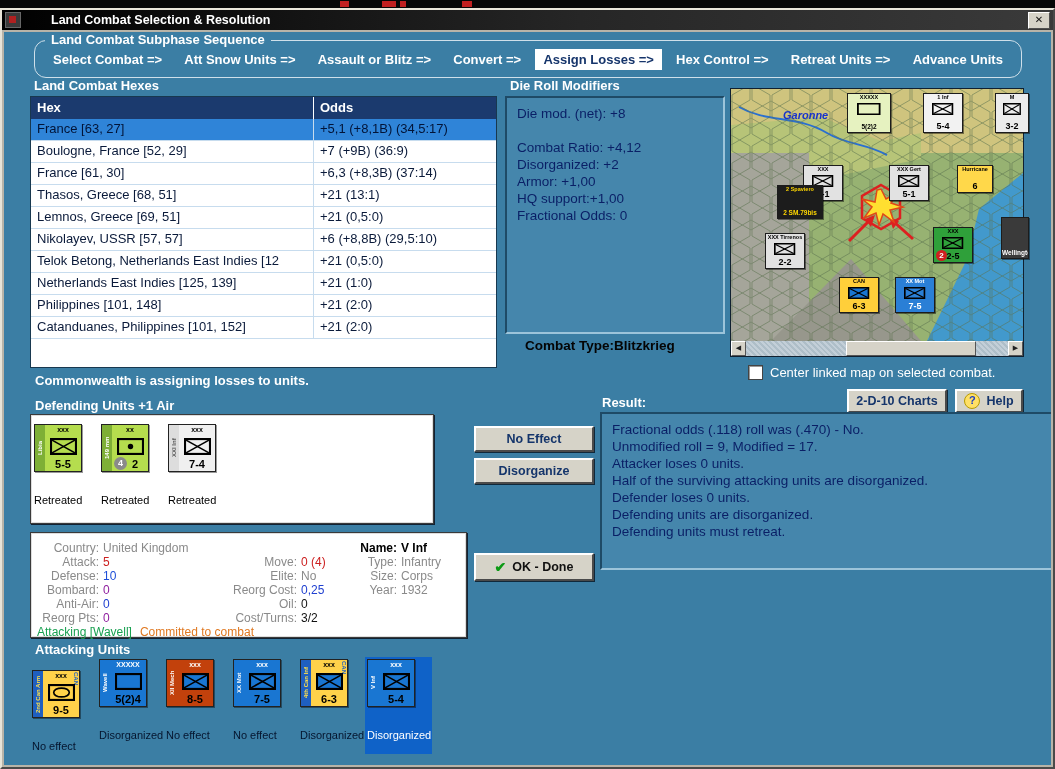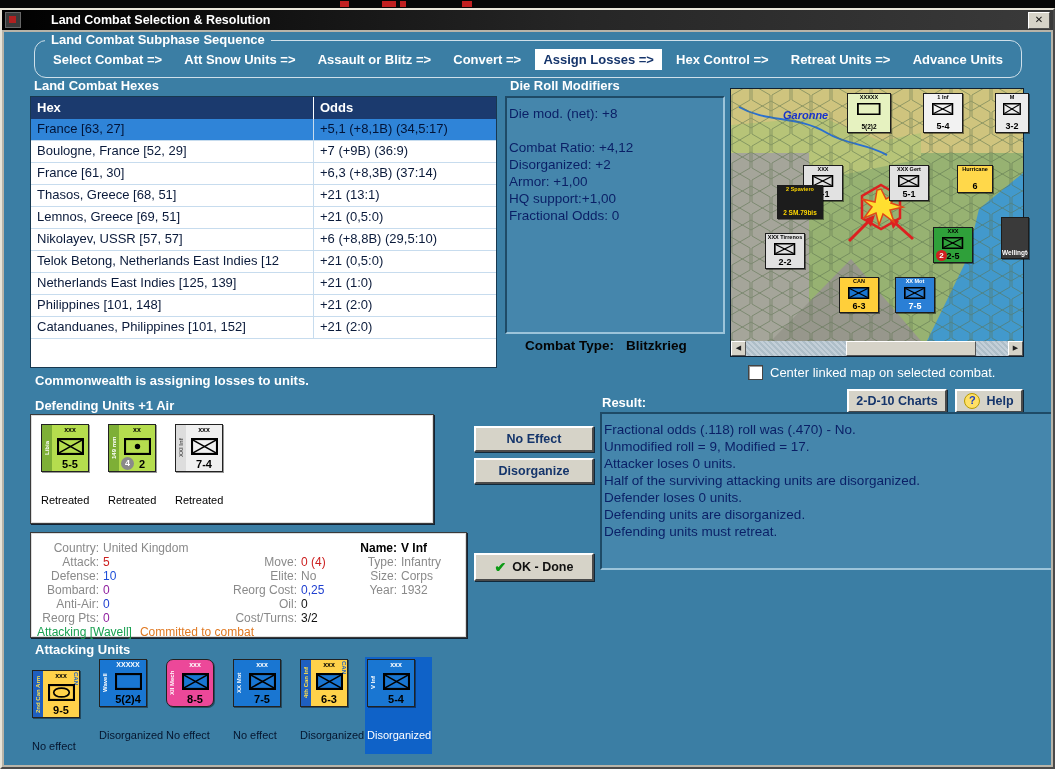--- a/index.html
+++ b/index.html
@@ -48,24 +48,24 @@
   .th-hex{width:283px;padding:3px 6px;box-sizing:border-box;border-right:1px solid #fff}
   .th-odds{flex:1;padding:3px 6px}
   .trow{display:flex;height:21px;font-size:13px;color:#0a1a3a;border-bottom:1px solid #c7dcee;cursor:pointer}
   .cell-hex{width:283px;padding:2px 6px;box-sizing:border-box;border-right:1px solid #c7dcee;
     white-space:nowrap;overflow:hidden}
   .cell-odds{flex:1;padding:2px 6px;white-space:nowrap;overflow:hidden}
   .trow.selected{background:#2f84d8;color:#021437}
 
   
   .bluepanel{position:absolute;background:#4586ac;border:2px solid;border-color:#1e4a66 #9cc4da #9cc4da #1e4a66;
-    box-sizing:border-box;color:#0a1f66;font-size:13.5px;padding:7px 2px;overflow:hidden}
+    box-sizing:border-box;color:#0a1f66;font-size:13.5px;padding:7px 10px;overflow:hidden}
   .mod-line,.result-line{min-height:17px;line-height:17px;white-space:nowrap}
 
-  .combat-type{position:absolute;left:521px;top:306px;display:flex;gap:12px;color:#040404;
+  .combat-type{position:absolute;left:521px;top:306px;display:flex;color:#040404;
     font-weight:bold;font-size:13.5px}
 
   
   .mapbox{position:absolute;left:726px;top:56px;width:292px;height:267px;border:1px solid #102030;
     background:#97b272;box-sizing:content-box}
   .maplayer{position:absolute;left:0;top:0;width:292px;height:252px}
   .chip{position:absolute;border:1px solid #1c1c1c;box-sizing:border-box;font-weight:bold;overflow:hidden;
     box-shadow:1px 1px 0 rgba(0,0,0,.45);cursor:pointer}
   .chip-top{font-size:5.5px;line-height:7px;text-align:center;white-space:nowrap;overflow:hidden}
   .chip-sym{position:absolute;top:9px;left:22%;width:56%;height:12px}
@@ -90,21 +90,21 @@
     box-shadow:1px 1px 0 #10283a;font-weight:bold;font-size:12.5px;color:#15356b;display:flex;
     align-items:center;justify-content:center;cursor:pointer;box-sizing:border-box;gap:6px}
   .btn.dark-text{color:#111}
   .help-q{width:14px;height:14px;border-radius:50%;background:#ffe066;border:1px solid #b89b00;
     color:#2040c0;font-size:11px;line-height:13px;text-align:center;font-weight:bold}
   .check{color:#0c9a14;font-size:14px;line-height:14px}
 
   
   .whitepanel{position:absolute;background:#fff;border:1px solid #3a3a3a;box-shadow:inset 0 0 0 1px #ddd,1px 1px 0 #123;
     box-sizing:border-box}
-  .units-row{display:flex;padding:7px 8px;align-items:flex-start}
+  .units-row{display:flex;padding:7px 1px;align-items:flex-start}
   .unit-tile,.att-tile{width:67px;box-sizing:border-box;padding:2px;cursor:pointer}
   .att-tile.selected{background:#0f62c8}
   .counter{position:relative;width:48px;height:48px;border:1px solid #222;box-sizing:border-box;
     box-shadow:1px 1px 0 rgba(0,0,0,.4)}
   .c-size{position:absolute;top:0;left:10px;right:0;text-align:center;font-size:7px;line-height:9px;font-weight:bold}
   .c-name{position:absolute;left:0;top:0;bottom:0;width:10px;font-size:6px;writing-mode:vertical-rl;
     transform:rotate(180deg);text-align:center;line-height:10px;overflow:hidden;font-weight:bold}
   .c-tag{position:absolute;right:0;top:1px;font-size:6px;writing-mode:vertical-rl;font-weight:bold;color:#1f5fc0}
   .c-sym{position:absolute;top:13px;left:15px;width:27px;height:17px}
   .c-sym svg{display:block;width:100%;height:100%}
@@ -708,21 +708,21 @@
               <svg viewBox="0 0 26 16" preserveAspectRatio="none">
                 <rect x="1" y="1" width="24" height="14" fill="#1976d2" stroke="#000" stroke-width="2"></rect>
                 <g stroke="#000" stroke-width="1.6" fill="none"></g>
               </svg>
             </div>
             <div class="c-str">5(2)4</div>
           </div>
           <div class="u-status">Disorganized</div>
         </div>
         <div class="att-tile">
-          <div class="counter" style="background: #ec4899; border-radius: 7px;">
+          <div class="counter" style="background: #c2410c;">
             <div class="c-size" style="color:#fff">xxx</div>
             <div class="c-name" style="background:transparent;color:#fff">XII Mech</div>
             <div class="c-sym">
               <svg viewBox="0 0 26 16" preserveAspectRatio="none">
                 <rect x="1" y="1" width="24" height="14" fill="#1976d2" stroke="#000" stroke-width="2"></rect>
                 <g stroke="#000" stroke-width="1.6" fill="none">
                   <line x1="2" y1="2" x2="24" y2="14"></line>
                   <line x1="24" y1="2" x2="2" y2="14"></line>
                 </g>
               </svg>

